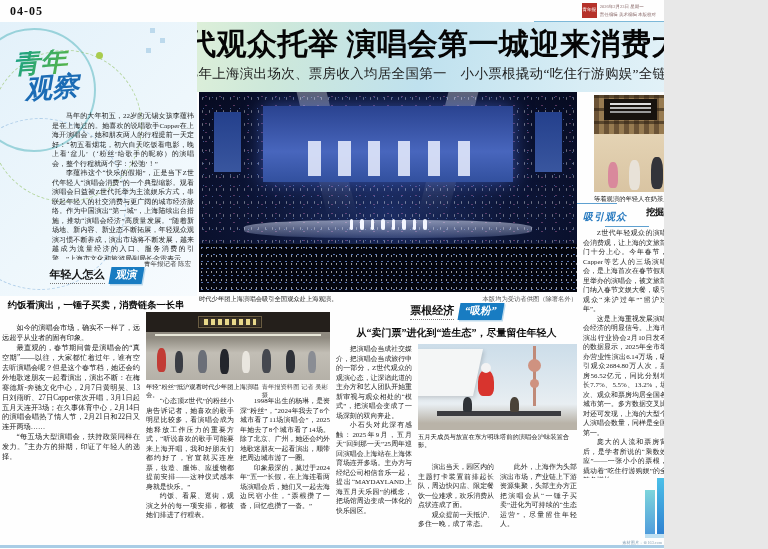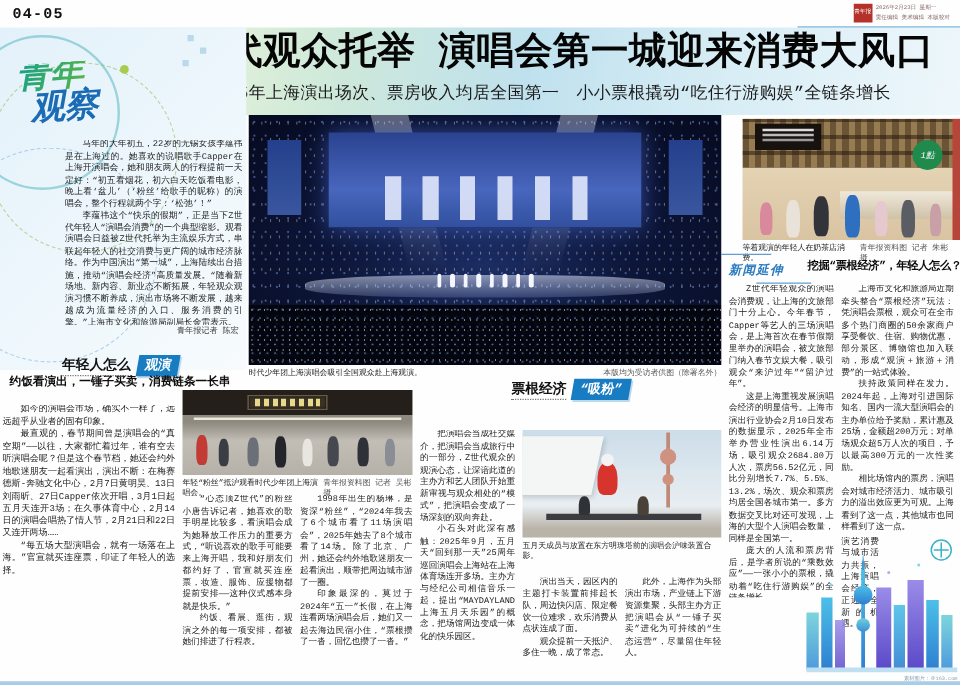--- a/index.html
+++ b/index.html
@@ -1,17 +1,17 @@
 <!DOCTYPE html>
 <html><head>
 <meta charset="utf-8">
 <style>
   html,body{margin:0;padding:0;background:#e8e8e8;}
-  #page{position:relative;width:768px;height:549px;background:#fefefe;overflow:hidden;
-        font-family:Liberation Mono, monospace;color:#1c1c1c;}
+  #page{position:relative;width:664px;height:549px;background:#fefefe;overflow:hidden;
+        font-family:Liberation Serif, serif;color:#1c1c1c;}
   
   .folio{position:absolute;left:10px;top:4px;font-size:12px;font-weight:bold;color:#111;letter-spacing:1px;}
   .masthead{position:absolute;right:8px;top:3px;display:flex;gap:3px;align-items:flex-start;}
   .paper-logo{width:15px;height:15px;background:#b5322a;color:#fff;font-size:4.5px;display:flex;
               align-items:center;justify-content:center;line-height:1;}
   .masthead-lines{display:flex;flex-direction:column;gap:1px;}
   .masthead-lines span{font-size:4.5px;color:#8a6a6a;line-height:1.6;white-space:nowrap;}
   .masthead-rule{position:absolute;right:0;top:21px;width:130px;height:2px;background:#7db8d8;}
   
   .banner{position:absolute;left:0;top:22px;width:768px;height:70px;
@@ -214,29 +214,29 @@
     <div class="person" style="left:47%;bottom:2%;width:12px;height:34px;background:#2f6fc0;"></div>
     <div class="person" style="left:61%;bottom:3%;width:10px;height:28px;background:#e6c8cf;"></div>
     <div class="person" style="left:73%;bottom:2%;width:11px;height:30px;background:#5a5d63;"></div>
     <div class="person" style="left:86%;bottom:3%;width:9px;height:26px;background:#caa0a8;"></div>
   </div>
   <div id="cap-right">
     <span class="caption">等着观演的年轻人在奶茶店消费。</span>
     <span class="caption credit">青年报资料图 记者 朱彬 摄</span>
   </div>
 
-  <div class="label-row" style="left:0;top:284px;width:192px;">
+  <div class="label-row" style="left:0;top:267px;width:192px;">
     <span class="label-plain">年轻人怎么</span>
     <span class="label-tag">观演</span>
   </div>
   <div class="subhead" style="left:0;top:299px;width:192px;font-size:9.3px;">约饭看演出，一锤子买卖，消费链条一长串</div>
   <div id="watch-col1" class="col">
       <p>如今的演唱会市场，确实不一样了，远远超乎从业者的固有印象。</p>
       <p>最直观的，春节期间曾是演唱会的“真空期”——以往，大家都忙着过年，谁有空去听演唱会呢？但是这个春节档，她还会约外地歌迷朋友一起看演出，演出不断：在梅赛德斯-奔驰文化中心，2月7日黄明昊、13日刘雨昕、27日Capper依次开唱，3月1日起五月天连开3场；在久事体育中心，2月14日的演唱会唱热了情人节，2月21日和22日又连开两场……</p>
-      <p>“每五场大型演唱会，就有一场落在上海。”官宣就买连座票，印证了年轻人的选择。</p>
+      <p>“每五场大型演唱会，扶持政策同样在发力。”主办方的排期，印证了年轻人的选择。</p>
     </div>
 
   <div id="station-photo" class="photo">
     <div class="st-top"></div>
     <div class="st-sign">
         <i></i>
       </div>
     <div class="st-light"></div>
     <div class="person" style="left:6%;bottom:12%;width:9px;height:24px;background:#c23b35;"></div>
     <div class="person" style="left:16%;bottom:10%;width:8px;height:22px;background:#3a3d44;"></div>
@@ -257,20 +257,21 @@
     </div>
   <div id="watch-col3" class="col">
       <p>1998年出生的杨琳，是资深“粉丝”，“2024年我去了6个城市看了11场演唱会”，2025年她去了8个城市看了14场。除了北京、广州，她还会约外地歌迷朋友一起看演出，顺带把周边城市游了一圈。</p>
       <p>印象最深的，莫过于2024年“五一”长假，在上海连看两场演唱会后，她们又一起去海边民宿小住，“票根攒了一沓，回忆也攒了一沓。”</p>
     </div>
 
   <div class="label-row" style="left:336px;top:303px;width:241px;">
     <span class="label-plain">票根经济</span>
     <span class="label-tag">“吸粉”</span>
   </div>
+  <div class="subhead" style="left:336px;top:326px;width:241px;">从“卖门票”进化到“造生态”，尽量留住年轻人</div>
   <div id="fans-col1" class="col">
       <p>把演唱会当成社交媒介，把演唱会当成旅行中的一部分，Z世代观众的观演心态，让深谙此道的主办方和艺人团队开始重新审视与观众相处的“模式”，把演唱会变成了一场深刻的双向奔赴。</p>
       <p>小石头对此深有感触：2025年9月，五月天“回到那一天”25周年巡回演唱会上海站在上海体育场连开多场。主办方与经纪公司相信音乐一起，提出“MAYDAYLAND上海五月天乐园”的概念，把场馆周边变成一体化的快乐园区。</p>
     </div>
 
   <div id="mayday-photo" class="photo">
     <div class="canopy"></div>
     <div class="pearl"></div>
     <div class="mascot"></div>
     <div class="bench"></div>
@@ -281,21 +282,21 @@
   <div id="fans-col2" class="col">
       <p>演出当天，园区内的主题打卡装置前排起长队，周边快闪店、限定餐饮一位难求，欢乐消费从点状连成了面。</p>
       <p>观众提前一天抵沪、多住一晚，成了常态。</p>
     </div>
   <div id="fans-col3" class="col">
       <p>此外，上海作为头部演出市场，产业链上下游资源集聚，头部主办方正把演唱会从“一锤子买卖”进化为可持续的“生态运营”，尽量留住年轻人。</p>
     </div>
 
   <div class="extend-label">
     <span class="ln1"></span>
-    <span class="txt">新闻延伸</span>
+    <span class="txt">吸引观众</span>
     <span class="ln2"></span>
   </div>
   <div class="extend-head">挖掘“票根经济”，年轻人怎么？</div>
   <div id="extend-col1" class="col">
       <p>Z世代年轻观众的演唱会消费观，让上海的文旅部门十分上心。今年春节，Capper等艺人的三场演唱会，是上海首次在春节假期里举办的演唱会，被文旅部门纳入春节文娱大餐，吸引观众“来沪过年”“留沪过年”。</p>
       <p>这是上海重视发展演唱会经济的明显信号。上海市演出行业协会2月10日发布的数据显示，2025年全市举办营业性演出6.14万场，吸引观众2684.80万人次，票房56.52亿元，同比分别增长7.7%、5.5%、13.2%，场次、观众和票房均居全国各城市第一。多方数据交叉比对还可发现，上海的大型个人演唱会数量，同样是全国第一。</p>
       <p>庞大的人流和票房背后，是学者所说的“乘数效应”——一张小小的票根，撬动着“吃住行游购娱”的全链条增长。</p>
     </div>
   <div id="extend-col2" class="col">
     <div>

